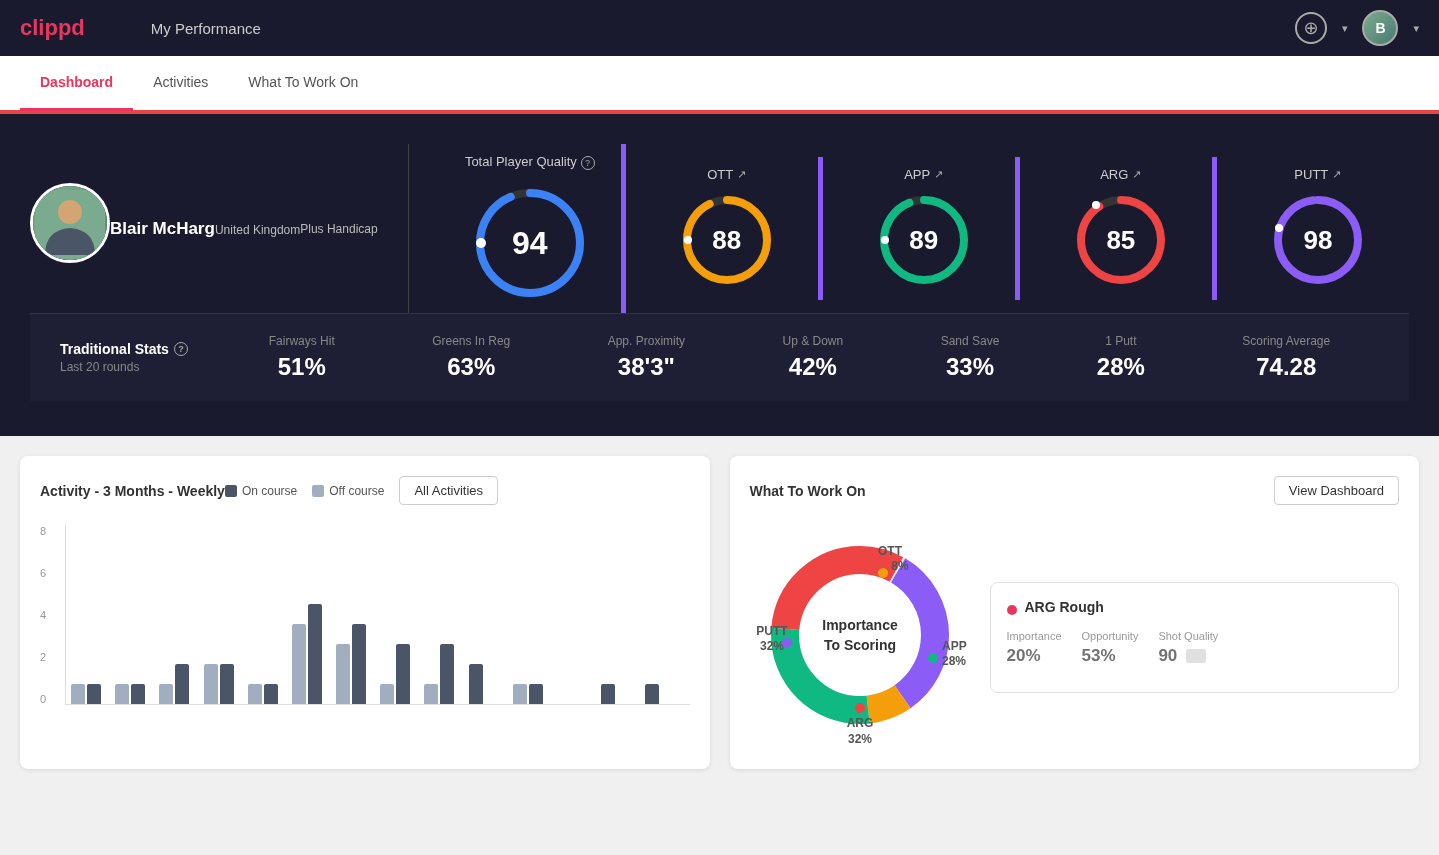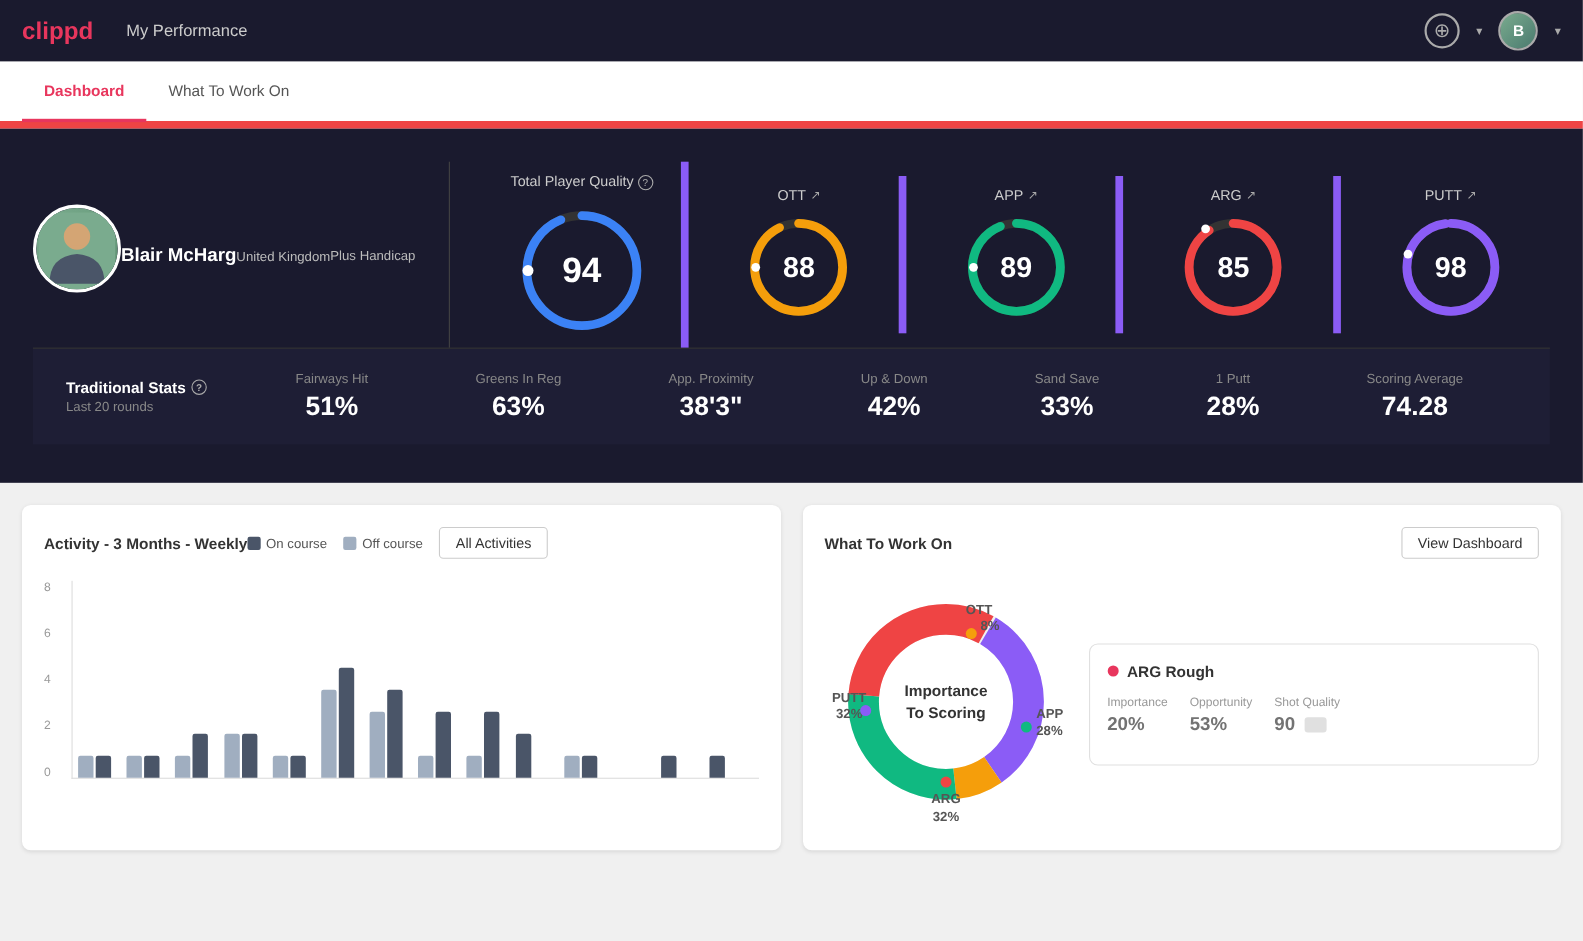--- a/index.html
+++ b/index.html
@@ -6,20 +6,21 @@
     body { font-family: -apple-system, BlinkMacSystemFont, 'Segoe UI', sans-serif; background: #f0f0f0; }
 
     
     .header {
       background: #1a1a2e;
       display: flex;
       align-items: center;
       padding: 16px 20px;
       height: 56px;
       color: white;
+      gap: 36px;
     }
     .logo {
       display: flex;
       align-items: center;
       margin-right: 30px;
     }
     .logo-text {
       font-size: 22px;
       font-weight: 700;
       color: #e8365d;
@@ -56,21 +57,21 @@
       cursor: pointer;
       border: 2px solid #aaa;
     }
 
     
     .nav-tabs {
       background: white;
       display: flex;
       align-items: center;
       padding: 0 20px;
-      border-bottom: 7px solid #ef4444;
+      border-bottom: 4px solid #ef4444;
     }
     .nav-tab {
       padding: 18px 20px;
       font-size: 14px;
       color: #555;
       cursor: pointer;
       border-bottom: 3px solid transparent;
       margin-bottom: -1px;
     }
     .nav-tab.active {
@@ -151,21 +152,21 @@
     }
     .score-item {
       flex: 1;
       display: flex;
       flex-direction: column;
       align-items: center;
       gap: 8px;
       padding: 10px;
     }
     .score-item:not(:last-child) {
-      border-right: 7px solid #8b5cf6;
+      border-right: 5px solid #8b5cf6;
     }
     .score-label {
       font-size: 13px;
       color: #ccc;
       display: flex;
       align-items: center;
       gap: 4px;
     }
     .trend-up {
       color: #aaa;
@@ -355,21 +356,21 @@
       border-radius: 8px;
       padding: 16px;
       flex: 1;
     }
     .detail-card-title {
       font-size: 14px;
       font-weight: 600;
       color: #333;
       margin-bottom: 15px;
       display: flex;
-      align-items: center;
+      align-items: flex-end;
       gap: 8px;
     }
     .dot-indicator {
       width: 10px;
       height: 10px;
       border-radius: 50%;
       background: #e8365d;
     }
     .detail-metrics {
       display: flex;
@@ -421,20 +422,21 @@
       <span>⊕</span>
     </div>
     <span style="color:#aaa;font-size:11px;">▾</span>
     <div class="avatar-btn" style="background:linear-gradient(135deg,#7aab8e,#4a7a6f);display:flex;align-items:center;justify-content:center;color:white;font-size:14px;font-weight:700;">B</div>
     <span style="color:#aaa;font-size:11px;">▾</span>
   </div>
 </header>
 
 <nav class="nav-tabs">
   <div class="nav-tab active">Dashboard</div>
+  <div class="nav-tab">Activities</div>
   <div class="nav-tab">What To Work On</div>
 </nav>
 
 <div class="hero">
   <div class="hero-content">
 
     <div class="player-info">
       <div class="player-avatar">
         <div class="player-avatar-inner">
           <svg width="70" height="70" viewBox="0 0 70 70">

